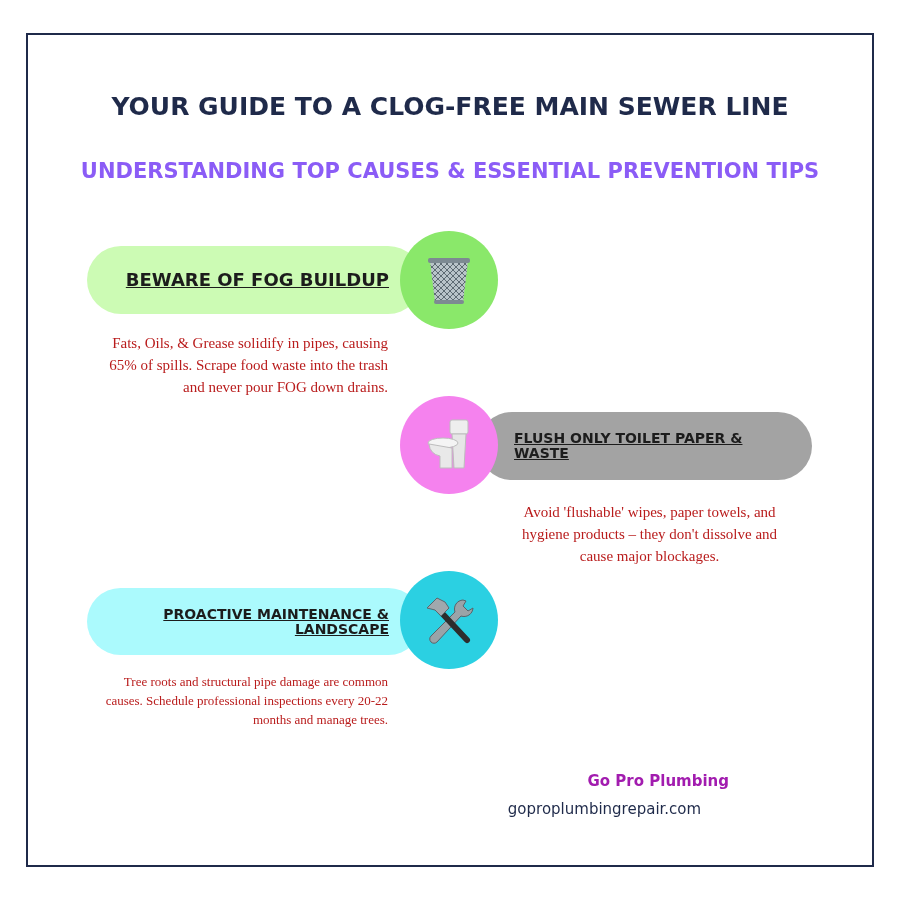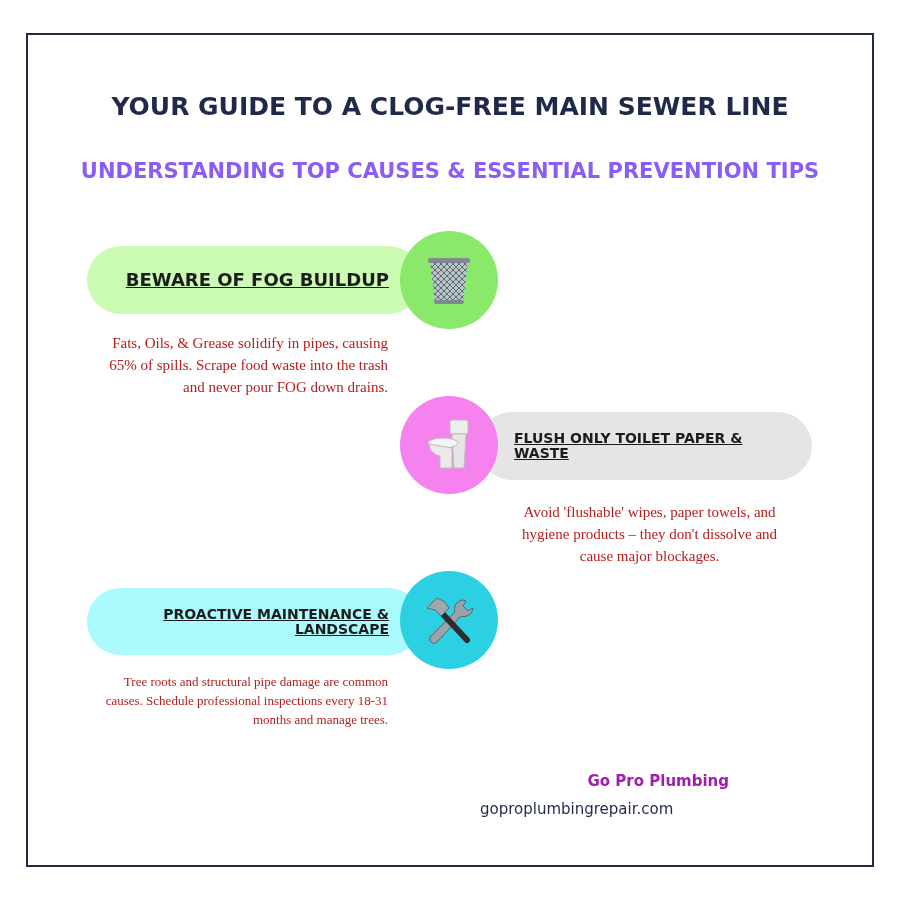--- a/index.html
+++ b/index.html
@@ -36,37 +36,37 @@
     position: absolute; font-family: Liberation Serif, serif; color: #b91c1c;
   }
 
   
   .pill1 { left: 87px; top: 246px; width: 335px; height: 68px; background: #ccfbb4; justify-content: flex-end; padding-right: 33px; }
   .pill1 .pill-title { font-size: 18px; }
   .circle1 { left: 400px; top: 231px; background: #8ae86a; }
   .desc1 { left: 100px; top: 332px; width: 288px; text-align: right; font-size: 15px; line-height: 22px; }
 
   
-  .pill2 { left: 478px; top: 412px; width: 334px; height: 68px; background: #e5e5e5; padding-left: 36px; }
+  .pill2 { left: 478px; top: 412px; width: 334px; height: 68px; background: #a3a3a3; padding-left: 36px; }
   .pill2 .pill-title { font-size: 14px; width: 250px; }
   .circle2 { left: 400px; top: 396px; background: #f582ee; }
   .desc2 { left: 512px; top: 501px; width: 275px; text-align: center; font-size: 15px; line-height: 22px; }
 
   
   .pill3 { left: 87px; top: 588px; width: 335px; height: 67px; background: #abfafd; justify-content: center; padding-right: 33px; text-align: right; }
   .pill3 .pill-title { font-size: 14px; }
   .circle3 { left: 400px; top: 571px; background: #2bd0e2; }
   .desc3 { left: 100px; top: 672px; width: 288px; text-align: right; font-size: 13px; line-height: 19px; }
 
   .brand {
     position: absolute; left: 500px; top: 772px; width: 229px; text-align: right;
     font-family: "DejaVu Sans", sans-serif; font-weight: bold; font-size: 15px; color: #a21caf;
   }
   .url {
-    position: absolute; left: 480px; top: 800px; width: 249px; text-align: left;
+    position: absolute; left: 480px; top: 800px; width: 249px; text-align: center;
     font-family: "DejaVu Sans", sans-serif; font-size: 15px; color: #1f2a4a;
   }
   .icon-svg { display: block; }
 </style>
 </head>
 <body>
 
 <div class="frame"></div>
 
 <h1 class="title">YOUR GUIDE TO A CLOG-FREE MAIN SEWER LINE</h1>
@@ -109,16 +109,16 @@
 <div class="circle circle3">
   <svg class="icon-svg" width="52" height="52" viewBox="0 0 52 52">
 
     <path d="M40 6 a9 9 0 0 0 -8 12 L8 42 a4 4 0 0 0 6 6 L38 22 a9 9 0 0 0 12 -8 l-5 3 l-5 -5 l3 -5 z" fill="#9aa3a8" stroke="#59636a" stroke-width="1"></path>
 
     <path d="M16 16 L44 46" stroke="#2d2d2d" stroke-width="6" stroke-linecap="round"></path>
 
     <path d="M4 14 L14 4 L22 8 L26 14 L18 22 L12 16 Z" fill="#a0a8ad" stroke="#5c666d" stroke-width="1"></path>
   </svg>
 </div>
-<p class="desc desc3">Tree roots and structural pipe damage are common causes. Schedule professional inspections every 18-31 months and manage trees.</p>
+<p class="desc desc3">Tree roots and structural pipe damage are common causes. Schedule professional inspections every 20-22 months and manage trees.</p>
 
 <div class="brand">Go Pro Plumbing</div>
 <a class="url">goproplumbingrepair.com</a>
 
 </body></html>

